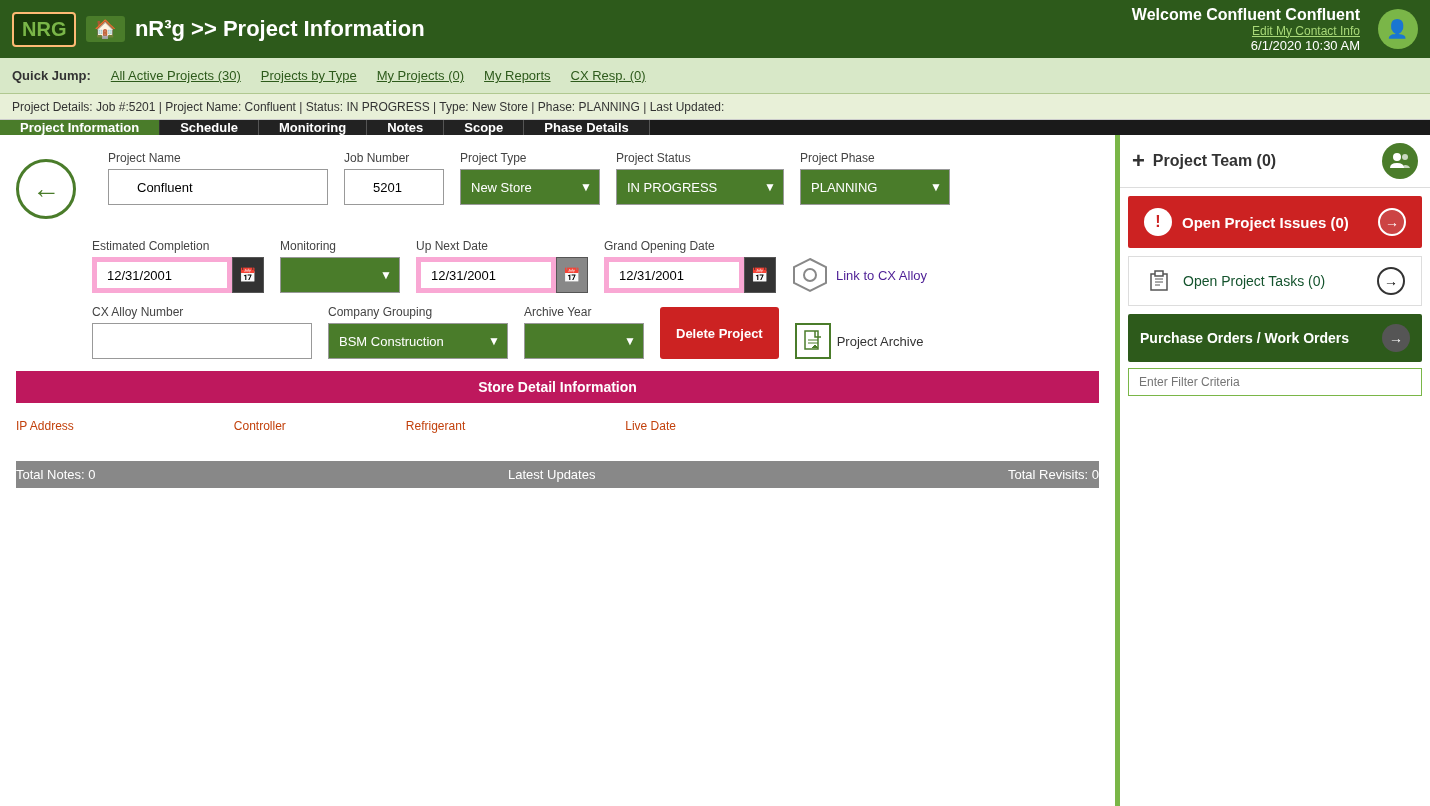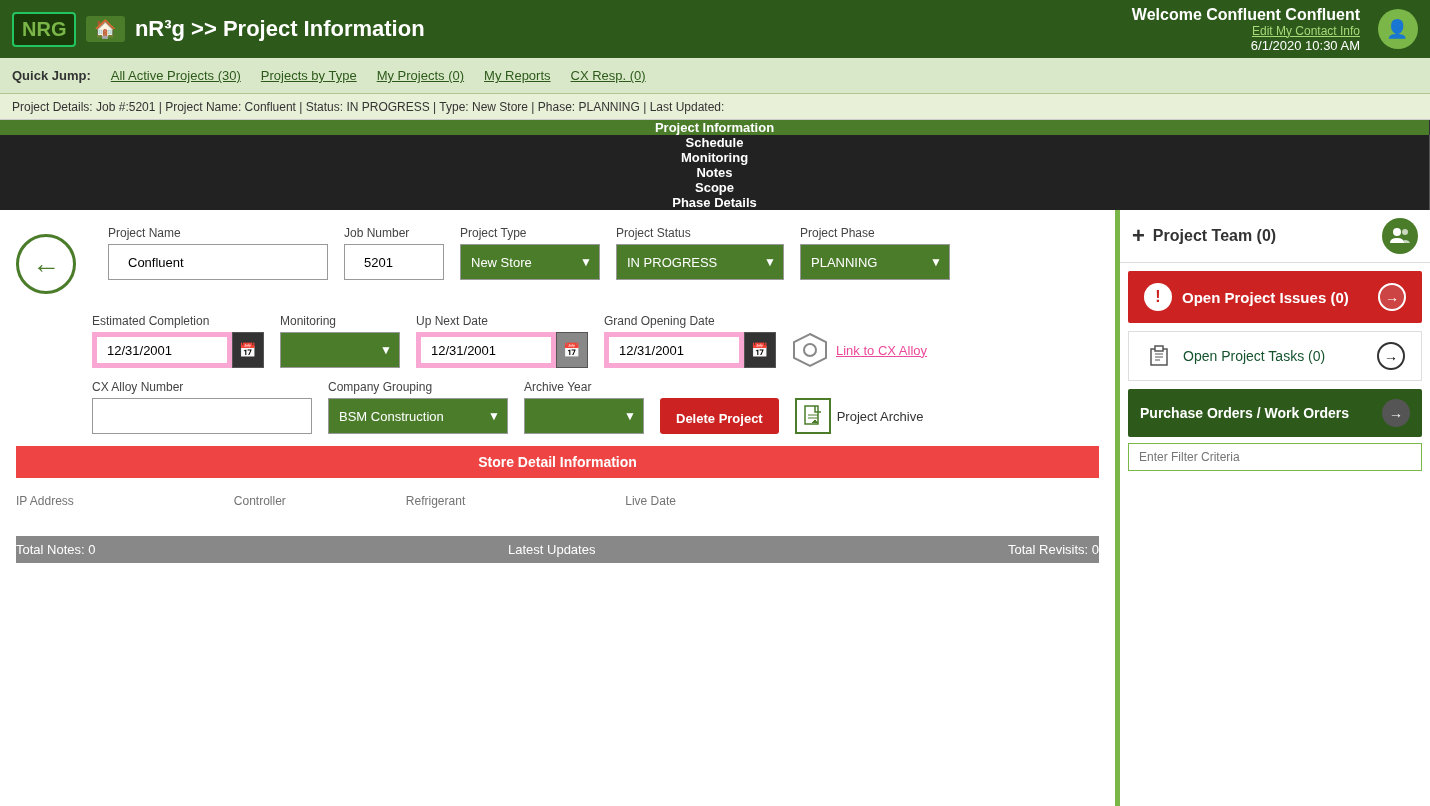--- a/index.html
+++ b/index.html
@@ -1,21 +1,21 @@
 <!DOCTYPE html>
 <html><head>
   <meta charset="utf-8">
   <style>
     * { box-sizing: border-box; margin: 0; padding: 0; font-family: Arial, sans-serif; }
     body { width: 1430px; height: 806px; overflow: hidden; background: #f0f0f0; }
 
     
     .header { background: #2d5a1b; display: flex; align-items: center; justify-content: space-between; padding: 8px 12px; height: 58px; }
     .header-left { display: flex; align-items: center; gap: 10px; }
-    .logo-box { background: #1a3a0a; border: 2px solid #22c55e; padding: 4px 8px; border-radius: 4px; }
+    .logo-box { background: #1a3a0a; border: 2px solid #fdba74; padding: 4px 8px; border-radius: 4px; }
     .welcome-text { color: white; font-size: 16px; font-weight: bold; }
     .edit-contact { color: #a8d878; font-size: 12px; text-decoration: underline; cursor: pointer; }
     .avatar-circle { width: 40px; height: 40px; border-radius: 50%; background: #7ab648; display: inline-flex; align-items: center; justify-content: center; color: white; font-size: 18px; margin-left: 10px; vertical-align: middle; }
     .header-right-inner { display: flex; align-items: center; gap: 8px; }
     .header-right-text { text-align: right; }
     .datetime { color: white; font-size: 13px; }
 
     
     .nav-bar { background: #d8e8c8; display: flex; align-items: center; padding: 4px 12px; height: 36px; gap: 20px; border-bottom: 1px solid #b0c890; }
     .nav-label { font-size: 13px; font-weight: bold; color: #333; }
@@ -27,60 +27,60 @@
     .tab.active { background: #4a7c2a; color: white; }
     .tab.inactive { background: #222; color: white; }
 
     
     .left-panel { flex: 1; background: white; border-right: 2px solid #7ab648; overflow-y: auto; padding: 16px; }
 
     
     .right-panel { width: 310px; background: white; display: flex; flex-direction: column; }
     .form-group { display: flex; flex-direction: column; gap: 4px; }
     .form-label { font-size: 12px; color: #444; }
-    .form-input { border: 1px solid #999; padding: 6px 19px; font-size: 13px; height: 36px; background: white; }
+    .form-input { border: 1px solid #999; padding: 6px 28px; font-size: 13px; height: 36px; background: white; }
     .form-input-wide { width: 220px; }
     .form-input-small { width: 100px; }
 
     .select-wrapper { position: relative; display: inline-block; }
     .select-wrapper select { appearance: none; border: 1px solid #999; padding: 6px 30px 6px 10px; font-size: 13px; height: 36px; background: #4a7c2a; color: white; cursor: pointer; }
     .select-arrow { position: absolute; right: 8px; top: 50%; transform: translateY(-50%); color: white; pointer-events: none; font-size: 12px; }
 
     .green-select { background: #4a7c2a; color: white; }
 
     .date-wrapper { position: relative; display: inline-flex; align-items: center; }
     .date-input { border: 5px solid #f9a8d4; padding: 6px 10px; font-size: 13px; height: 36px; width: 140px; }
     .date-btn { background: #333; border: 1px solid #555; height: 36px; width: 32px; display: flex; align-items: center; justify-content: center; cursor: pointer; color: white; font-size: 14px; }
     .date-btn-gray { background: #888; }
 
     
     .back-btn { width: 60px; height: 60px; border-radius: 50%; border: 3px solid #4a7c2a; background: white; display: flex; align-items: center; justify-content: center; cursor: pointer; margin-right: 16px; margin-bottom: 8px; }
     .back-arrow { font-size: 28px; color: #4a7c2a; }
 
     
-    .section-header { background: #ef4444; color: white; text-align: center; padding: 8px; font-size: 14px; font-weight: bold; margin: 12px 0 8px 0; }
+    .section-header { background: #be185d; color: white; text-align: center; padding: 8px; font-size: 14px; font-weight: bold; margin: 12px 0 8px 0; }
 
     
     .store-detail-row { display: flex; gap: 40px; padding: 8px 0; }
-    .store-detail-label { font-size: 12px; color: #737373; }
+    .store-detail-label { font-size: 12px; color: #c2410c; }
 
     
     .notes-bar { background: #888; color: white; display: flex; justify-content: space-between; padding: 6px 0; font-size: 13px; margin-top: 20px; }
 
     
-    .delete-btn { background: #cc2222; color: white; border: none; padding: 13px 16px; font-size: 13px; font-weight: bold; cursor: pointer; height: 36px; border-radius: 3px; }
+    .delete-btn { background: #cc2222; color: white; border: none; padding: 13px 16px; font-size: 13px; font-weight: bold; cursor: pointer; height: 52px; border-radius: 3px; }
 
     
     .report-btn { display: flex; align-items: center; gap: 6px; cursor: pointer; }
     .report-icon { width: 36px; height: 36px; border: 2px solid #4a7c2a; display: flex; align-items: center; justify-content: center; color: #4a7c2a; font-size: 18px; }
     .report-label { font-size: 13px; color: #333; }
 
     
     .cx-alloy { display: flex; align-items: center; gap: 8px; cursor: pointer; }
-    .cx-label { font-size: 13px; color: #ec4899; text-decoration: underline; }
+    .cx-label { font-size: 13px; color: #4c1d95; }
 
     
     .project-team-header { display: flex; align-items: center; padding: 8px 12px; border-bottom: 1px solid #ddd; gap: 8px; }
     .plus-btn { font-size: 22px; color: #333; cursor: pointer; font-weight: bold; }
     .team-label { font-size: 16px; font-weight: bold; color: #333; flex: 1; }
     .team-icon { width: 36px; height: 36px; background: #4a7c2a; border-radius: 50%; display: flex; align-items: center; justify-content: center; color: white; font-size: 18px; }
 
     
     .issues-btn { background: #cc2222; color: white; display: flex; align-items: center; padding: 12px 16px; gap: 10px; cursor: pointer; margin: 8px 8px; border-radius: 2px; }
     .issues-icon { width: 28px; height: 28px; border-radius: 50%; background: white; color: #cc2222; display: flex; align-items: center; justify-content: center; font-size: 16px; font-weight: bold; }
@@ -142,21 +142,21 @@
   <span class="nav-link">CX Resp. (0)</span>
 </div>
 
 <div class="project-details-bar">
   <span>Project Details:   Job #:5201 | Project Name: Confluent | Status: IN PROGRESS | Type: New Store | Phase: PLANNING | Last Updated:</span>
 </div>
 
 <div class="full-width-layout">
 
   <div class="tabs-wrapper">
-    <div style="display:flex;flex-direction:column;">
+    <div style="display:flex;">
       <div class="tab active" style="background:#4a7c2a;color:white;border-right:1px solid #333;">
         <span>Project Information</span>
       </div>
       <div class="tab inactive">
         <span>Schedule</span>
       </div>
       <div class="tab inactive">
         <span>Monitoring</span>
       </div>
       <div class="tab inactive">

